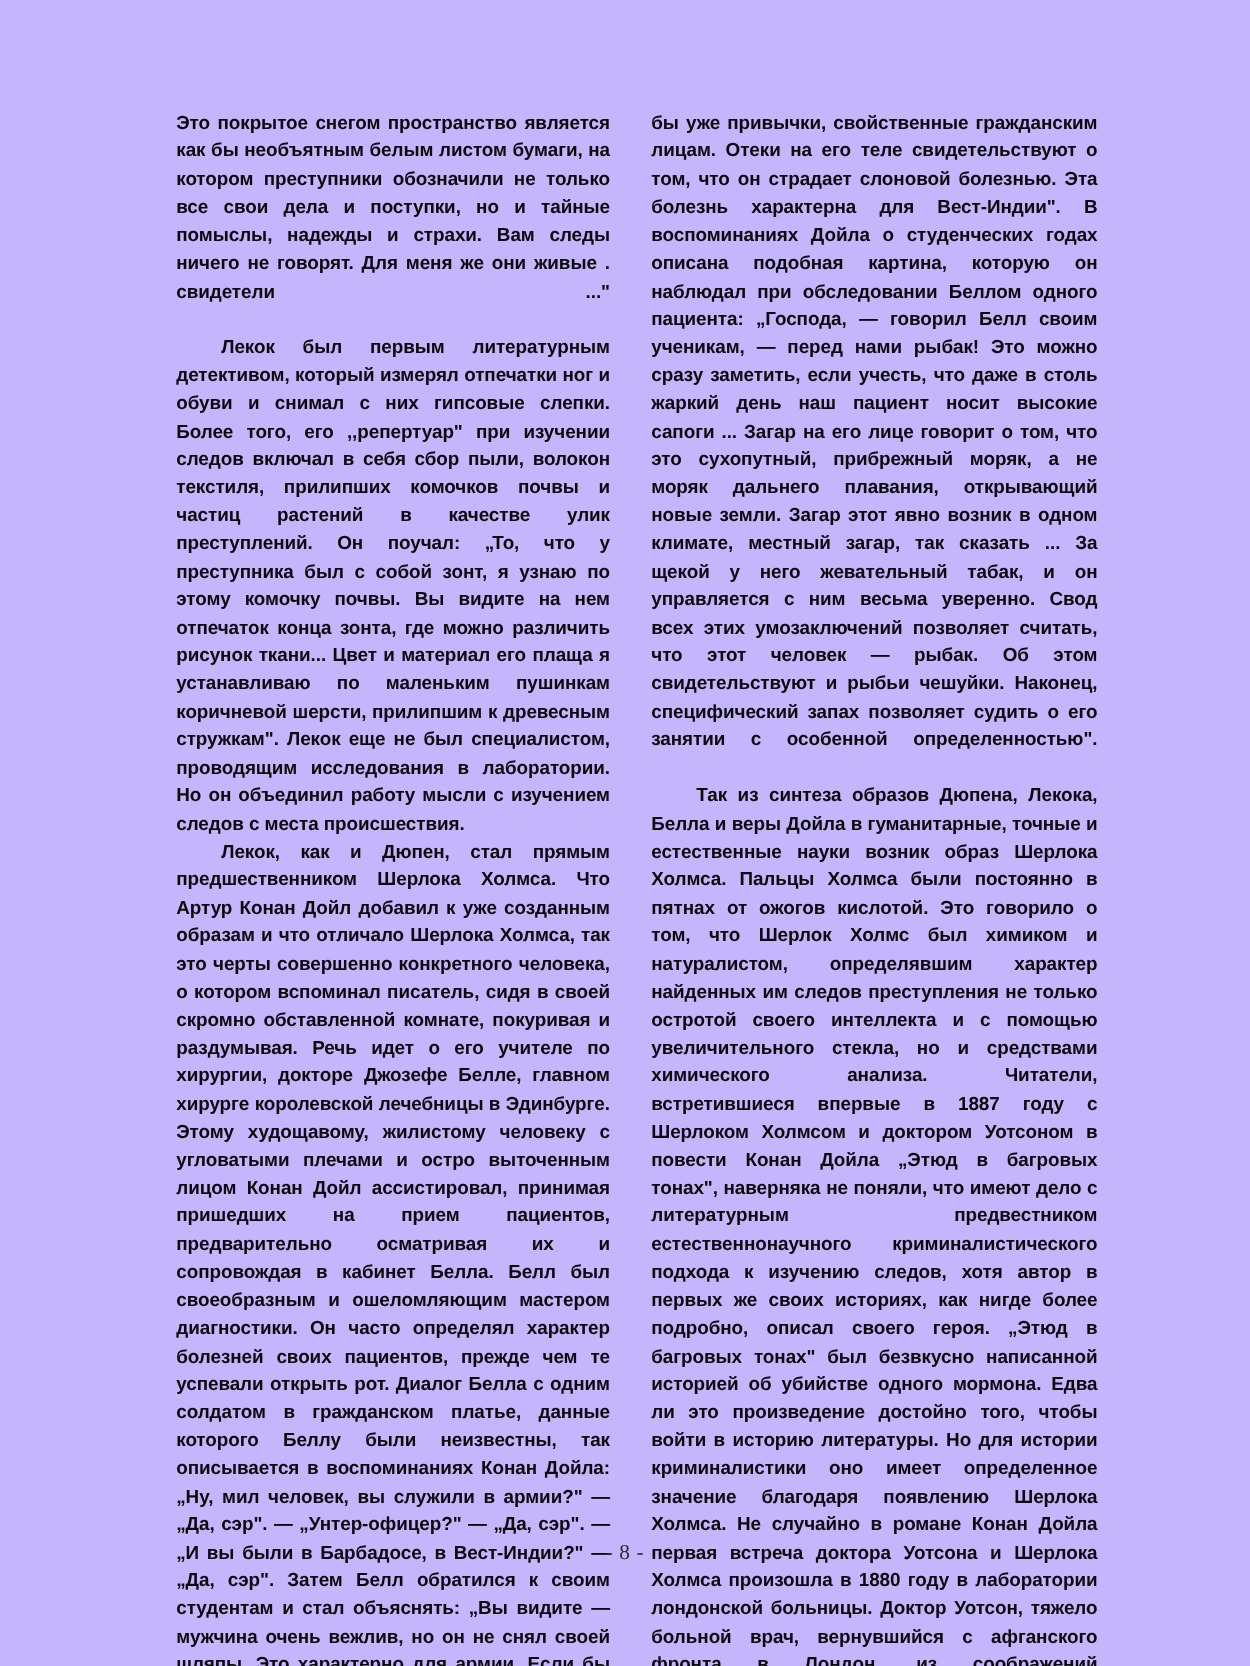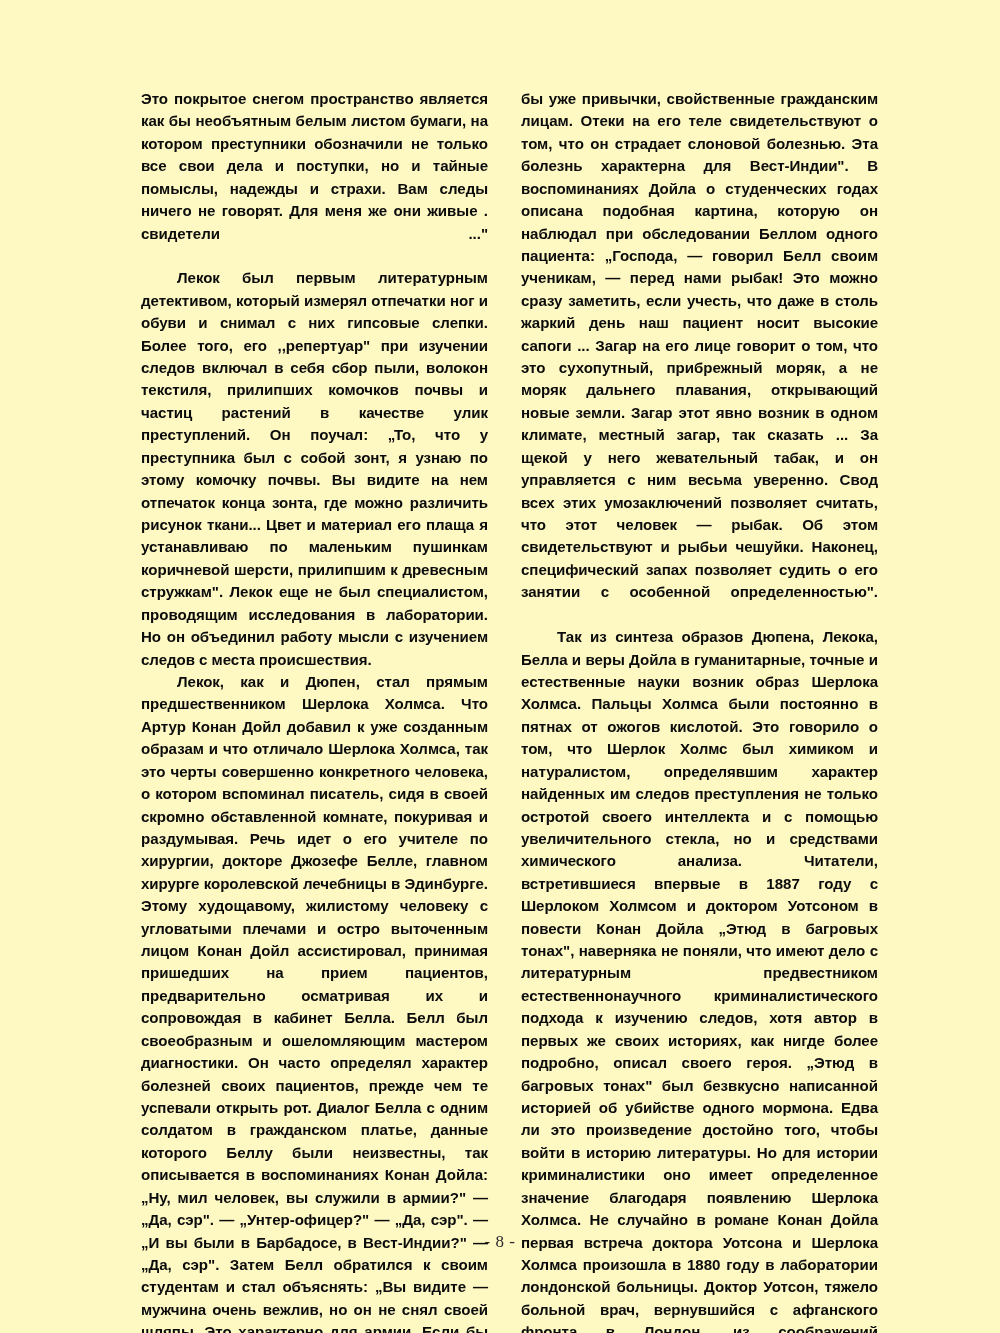--- a/index.html
+++ b/index.html
@@ -14,21 +14,21 @@
     overflow: hidden;
     font-family: "Liberation Sans", "DejaVu Sans", sans-serif;
     -webkit-font-smoothing: antialiased;
   }
 
   .page {
     position: absolute;
     left: 0; top: 0;
     width: 1000px;
     height: 1333px;
-    background: #fef9c3;
+    background: #c4b5fd;
   }
 
   .columns {
     position: absolute;
     left: 141px;
     top: 88px;
     width: 737px;
     height: 1125px;
   }
 

